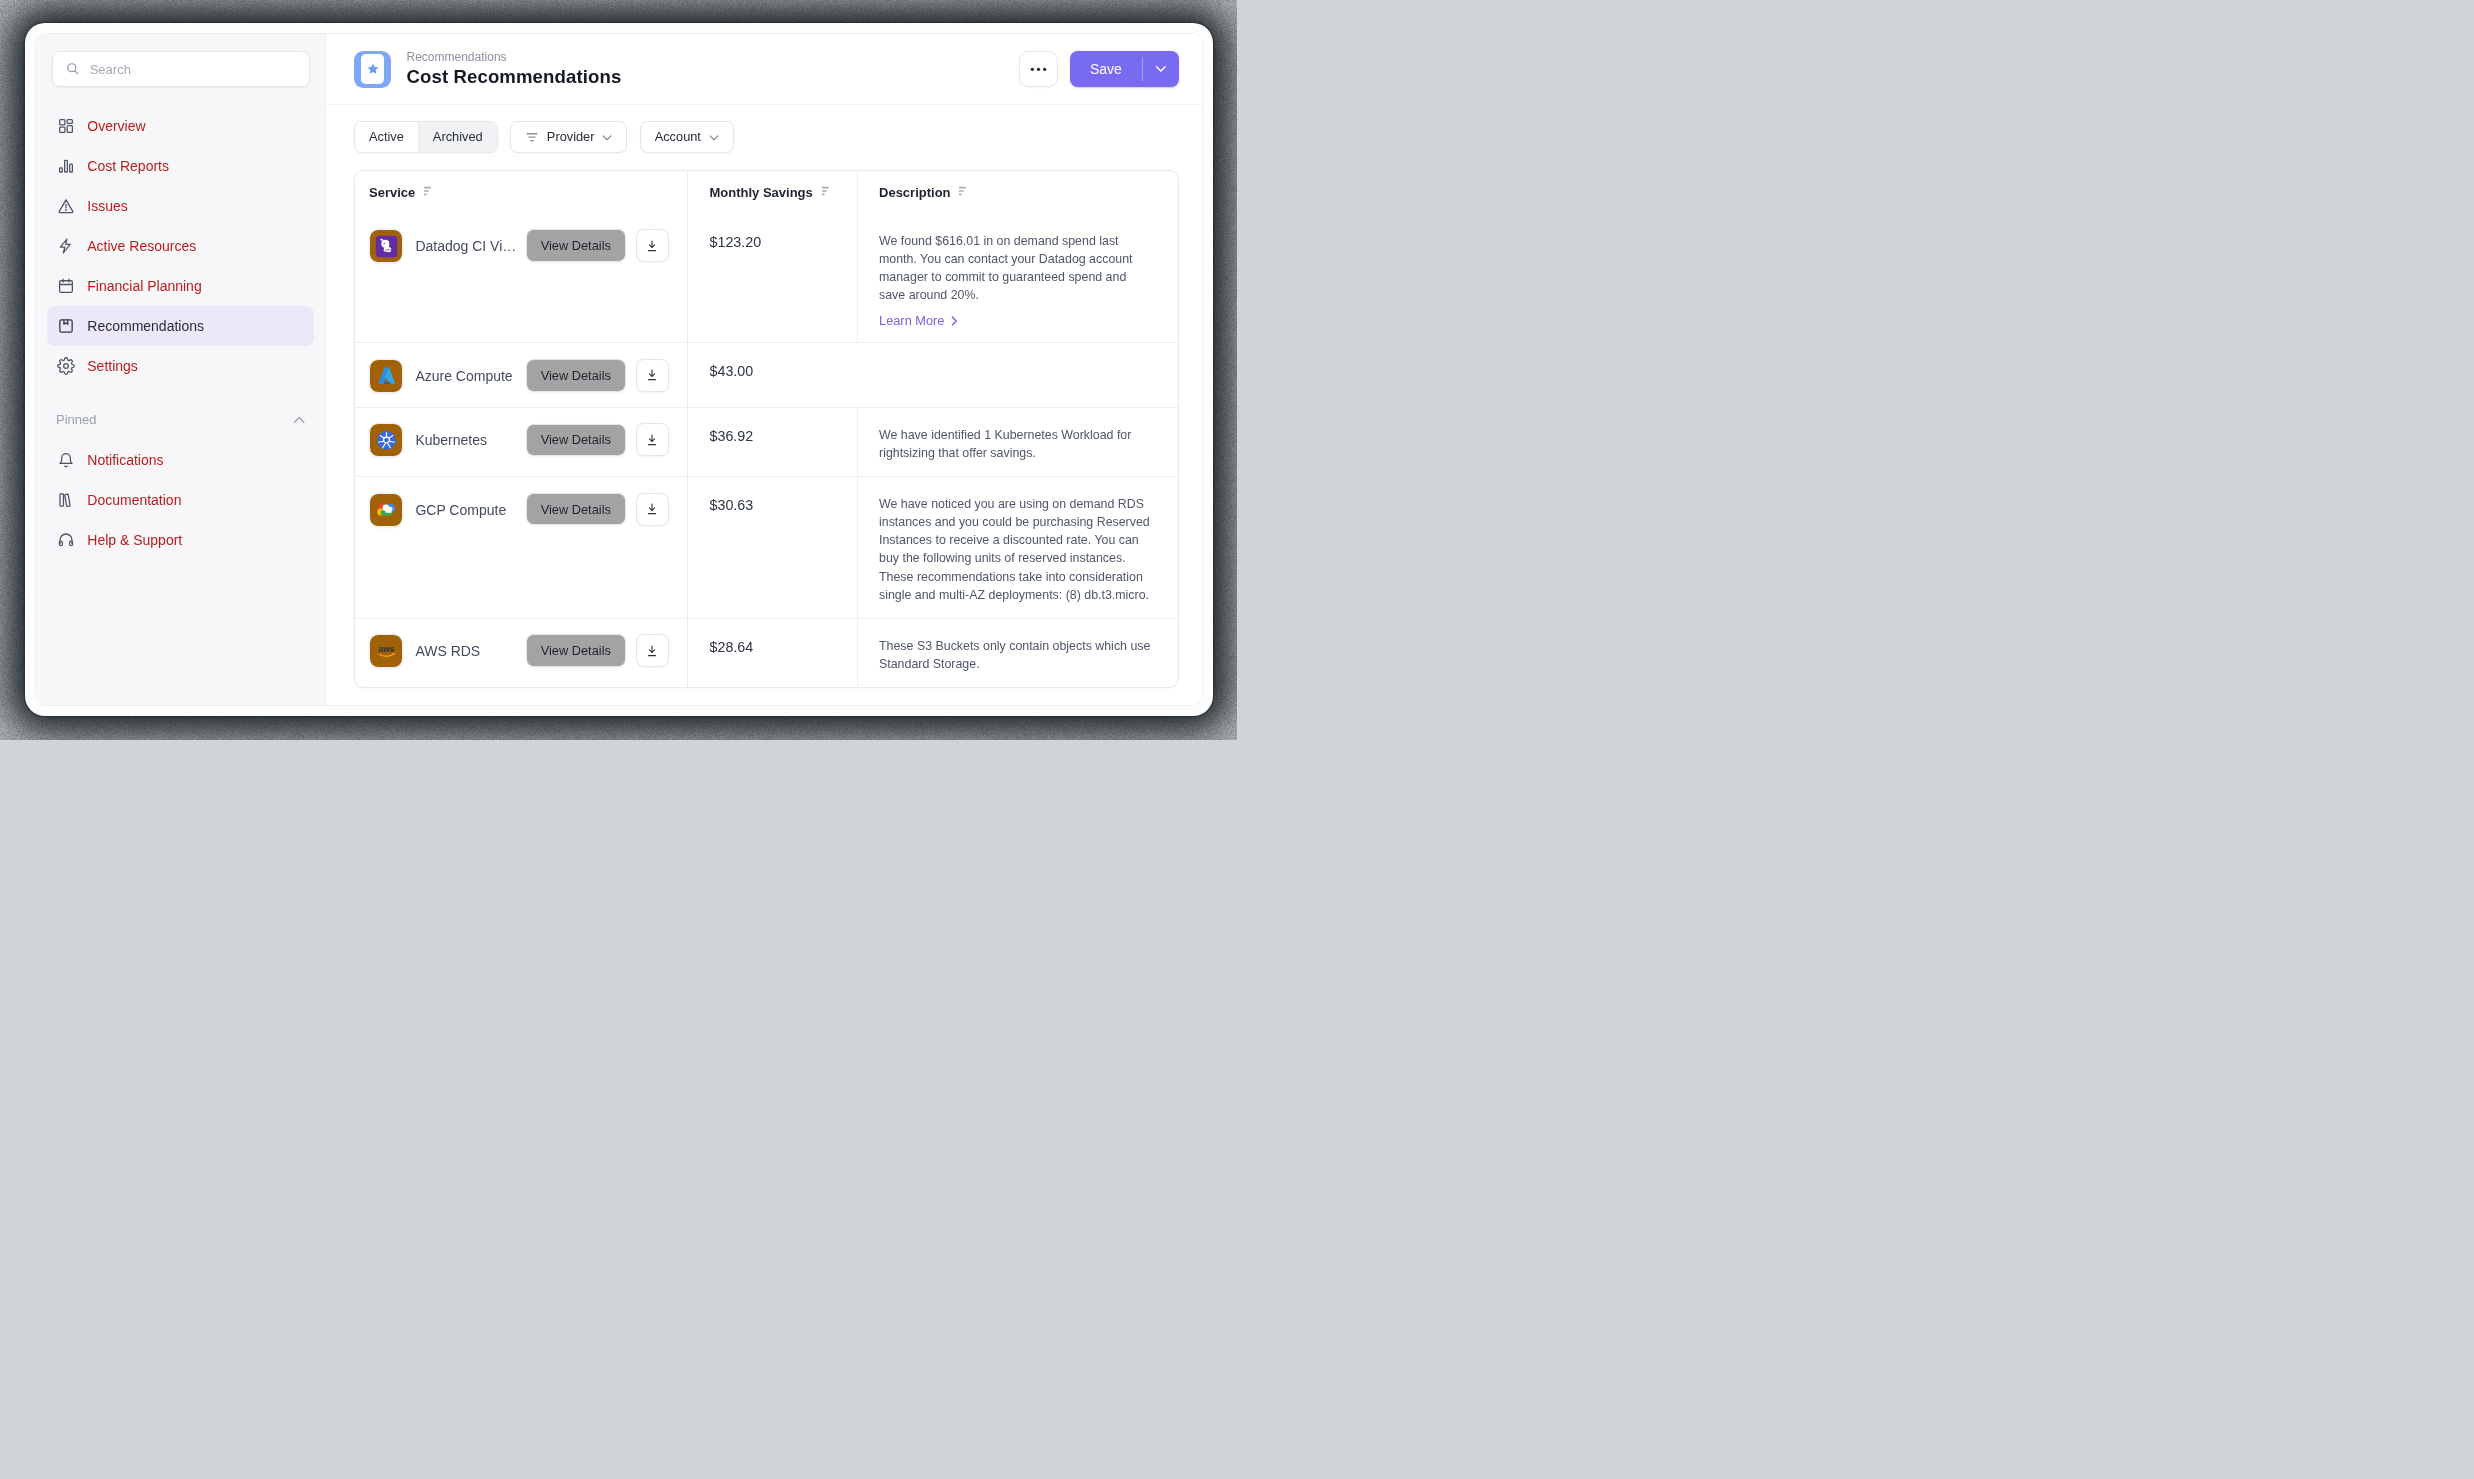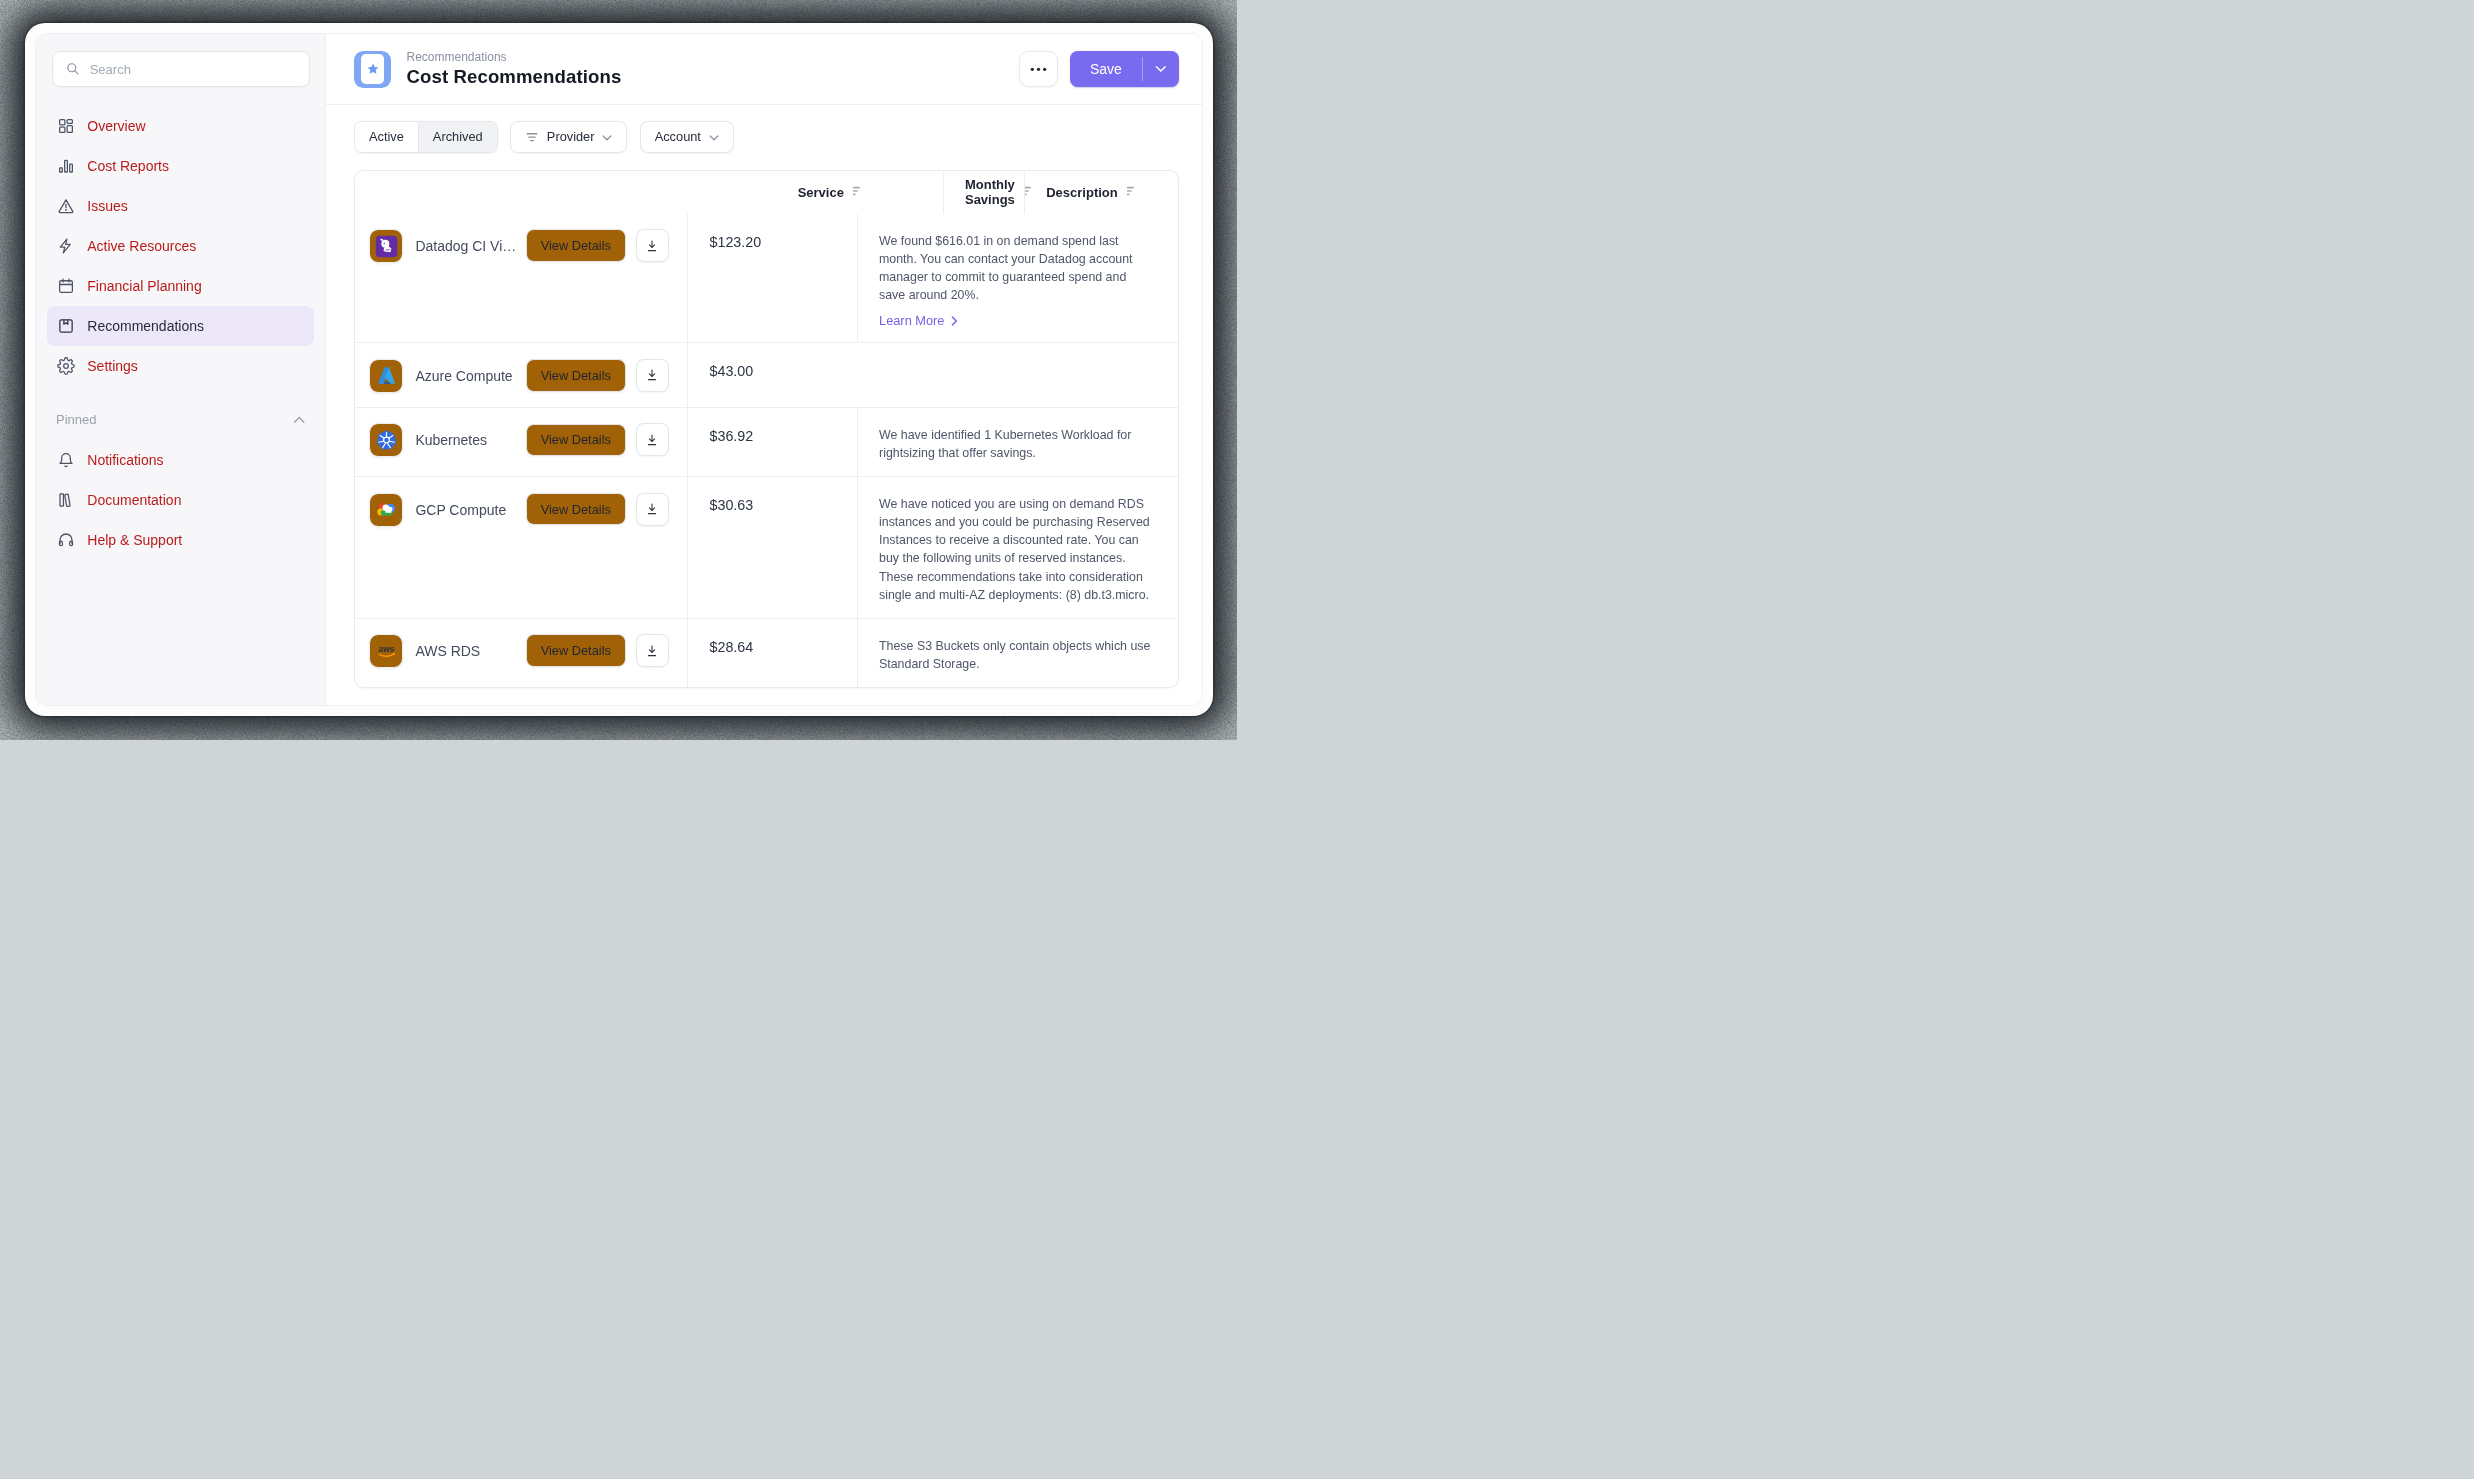--- a/index.html
+++ b/index.html
@@ -112,21 +112,20 @@
     border:0.8px solid #E4E6EA; border-radius:7.8px; background:#fff; cursor:pointer;
     font-size:12.8px; color:#272D3A; box-shadow:0 0.8px 1.6px rgba(20,25,35,.04);
   }
   .filter-btn .chev { color:#8A91A0; }
 
   
   .table-card {
     margin:12.4px 23px 17px 28px; border:0.8px solid #E8EAEE; border-radius:9.3px;
     overflow:hidden; flex:1; display:flex; flex-direction:column;
     box-shadow:0 0.8px 1.6px rgba(20,25,35,.03);
-    align-items:flex-end;
   }
   .t-row { display:flex; border-top:0.8px solid #EDEEF1; }
   .t-row:first-child { border-top:none; }
   .t-col-service { flex:0 0 40.4%; display:flex; align-items:center; padding:0 18.6px 0 14px; min-width:0; }
   .t-col-savings { flex:0 0 20.6%; border-left:0.8px solid #EDEEF1; padding:0 15.5px 0 21px; min-width:0; }
   .t-col-desc { flex:1; border-left:0.8px solid #EDEEF1; padding:0 23px 0 21px; min-width:0; }
   .t-head { height:43px; }
   .t-head .t-col-service, .t-head .t-col-savings, .t-head .t-col-desc { display:flex; align-items:center; gap:7.8px; }
   .t-head .t-col-service { padding-left:14px; }
   .col-label { font-size:13px; font-weight:700; color:#1C222E; }
@@ -138,21 +137,21 @@
 
   .svc-left { display:flex; align-items:center; gap:12.4px; flex:1; min-width:0; }
   .svc-tile {
     width:34px; height:34px; border-radius:9.3px; background:#a16207;
     border:0.8px solid #EEF0F3; box-shadow:0 0.8px 2.3px rgba(20,25,35,.07);
     display:flex; align-items:center; justify-content:center; flex:0 0 34px;
   }
   .svc-name { font-size:14px; color:#434B5C; white-space:nowrap; overflow:hidden; text-overflow:ellipsis; }
   .svc-actions { display:flex; align-items:center; gap:10px; margin-left:9.3px; }
   .view-details-btn {
-    padding:7.8px 14px; border:0.8px solid #E4E6EA; border-radius:7.8px; background:#a16207;
+    padding:7.8px 14px; border:0.8px solid #E4E6EA; border-radius:7.8px; background:#a3a3a3;
     font-size:12.8px; color:#1F2430; cursor:pointer; white-space:nowrap;
     box-shadow:0 0.8px 1.6px rgba(20,25,35,.05); font-family:inherit;
   }
   .download-btn {
     width:33px; height:33px; border:0.8px solid #E4E6EA; border-radius:7.8px; background:#fff;
     display:flex; align-items:center; justify-content:center; cursor:pointer;
     box-shadow:0 0.8px 1.6px rgba(20,25,35,.05); color:#2A303C;
   }
   .savings-val { font-size:14.3px; color:#2D3442; }
   .desc-text { font-size:12.4px; line-height:1.46; color:#4E5668; }

